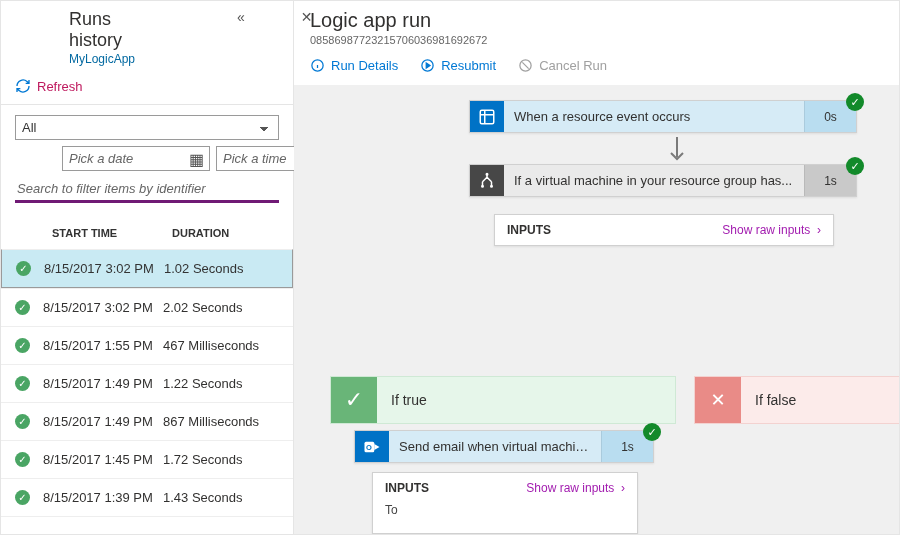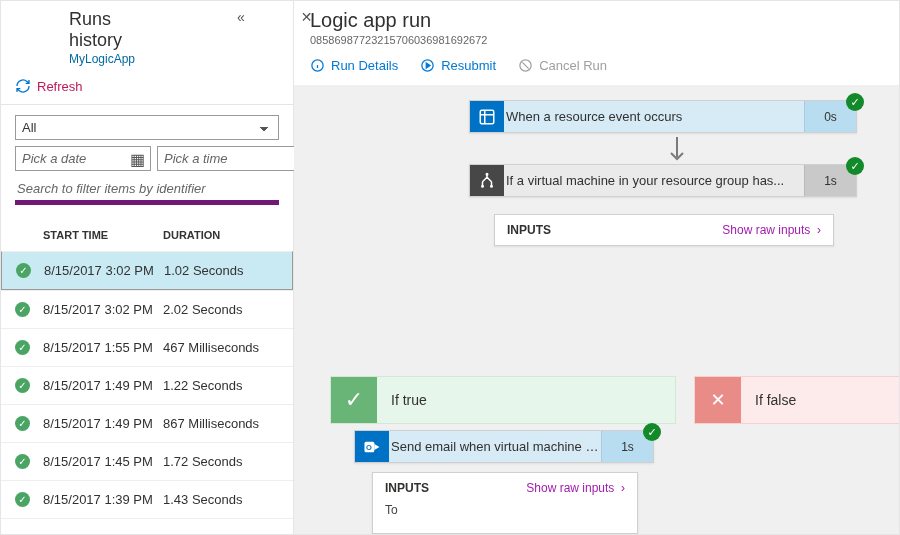--- a/index.html
+++ b/index.html
@@ -11,43 +11,43 @@
 .left-head .sub { font-size: 12px; color: #0369a1; margin-top: 1px;}
 .left-head .spacer { flex: 1; }
 .left-head .icn { font-size: 14px; color: #555; margin-left: 10px; cursor: pointer; }
 .refresh { padding: 6px 14px 10px 14px; display: flex; align-items: center; color: #be185d; font-size: 13px; cursor: pointer; border-bottom: 1px solid #e5e5e5;}
 .refresh svg { margin-right: 6px; }
 .filters { padding: 10px 14px; display: flex; flex-direction: column; gap: 6px; justify-content: flex-end;}
 .sel, .inp { border: 1px solid #9a9a9a; font-size: 13px; padding: 4px 6px; background:#fff; color:#333; font-style: normal;}
 .inp.italic::placeholder { font-style: italic; color:#666;}
 .row { display: flex; gap: 6px;}
 .row .inp { flex:1; }
-.inp.date { width: 136px; }
+.inp.date { width: 148px; margin-left: 47px; }
 .cal-icn { position:absolute; right:6px; top:4px; pointer-events:none; color:#555;}
 .date-wrap{position:relative;}
-.inp.noborder-b { border-top:none; border-left:none; border-right:none; border-bottom:5px solid #701a75; padding-left:2px;}
+.inp.noborder-b { border-top:none; border-left:none; border-right:none; border-bottom:3px solid #701a75; padding-left:2px;}
 .tbl-head { display: flex; padding: 14px 14px 10px 42px; font-size: 11px; font-weight:600; color:#333;}
-.tbl-head .c1{width:120px;}
+.tbl-head .c1{width:120px;margin-left:9px;}
 .tbl { flex:1; overflow:auto;}
 .trow { display:flex; align-items:center; padding: 11px 14px; border-top:1px solid #eee; font-size:13px; cursor:pointer;}
 .trow.sel { background:#c9eaf3;}
 .trow .ok{ width:15px; height:15px; border-radius:50%; background:#4aa564; color:#fff; display:flex; align-items:center; justify-content:center; font-size:10px; margin-right:13px;}
 .trow .c1{width:120px;}
 .right { flex:1; display:flex; flex-direction:column; }
 .r-head { padding: 8px 16px 0 16px;}
 .r-head h1{ font-size:20px; font-weight:400;}
 .r-head .rid{ font-size:11px; color:#666; margin-top:2px;}
 .toolbar { display:flex; gap:22px; padding:12px 16px 12px 16px; font-size:13px; border-bottom:1px solid #f0f0f0;}
 .toolbar .tbtn{ display:flex; align-items:center; gap:6px; color:#0078d4; cursor:pointer;}
 .toolbar .tbtn.disabled{ color:#a0a0a0; cursor:default;}
 .canvas { flex:1; background:#f0f0f0; position:relative; overflow:hidden;}
 .node { position:absolute; background:#fff; border:1px solid #d0d0d0; box-shadow:0 1px 2px rgba(0,0,0,.08); font-size:13px;}
 .node-head { display:flex; align-items:stretch;}
 .nh-icon{ width:34px; display:flex; align-items:center; justify-content:center; color:#fff;}
-.nh-title{ flex:1; padding:8px 2px; overflow:hidden; white-space:nowrap; text-overflow:ellipsis;}
+.nh-title{ flex:1; padding:8px 10px; overflow:hidden; white-space:nowrap; text-overflow:ellipsis;}
 .nh-time{ width:52px; display:flex; align-items:center; justify-content:center; border-left:1px solid rgba(0,0,0,.08); font-size:12px;}
 .badge{ position:absolute; top:-8px; right:-8px; width:18px; height:18px; border-radius:50%; background:#128a2a; color:#fff; display:flex; align-items:center; justify-content:center; font-size:11px;}
 .arrow{ position:absolute; color:#7a7a7a; }
 .panel { position:absolute; background:#fff; border:1px solid #d0d0d0; box-shadow:0 1px 2px rgba(0,0,0,.08); font-size:12px;}
 .panel .p-head{ display:flex; justify-content:space-between; padding:8px 12px; font-weight:600; font-size:12px;text-align:right;}
 .panel .link{ color:#a21caf; font-weight:400; cursor:pointer;}
 .panel .p-body{ padding:0 12px 12px 12px;}
 .panel .lab{ font-size:12px; color:#444; margin-bottom:4px;}
 .panel .val{ background:#f4f4f4; padding:7px 10px; font-size:12px;}
 .branch { position:absolute; display:flex; align-items:center; font-size:14px;}

